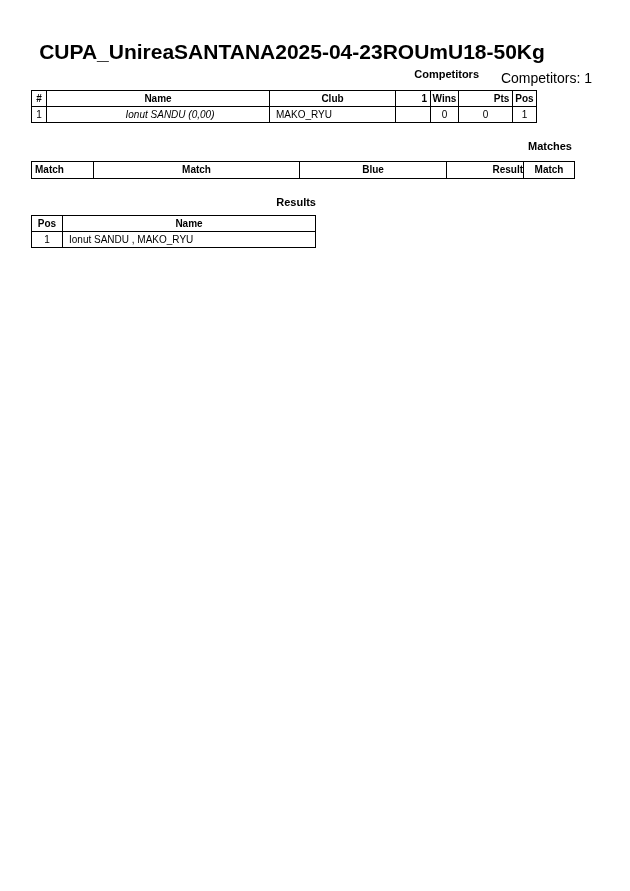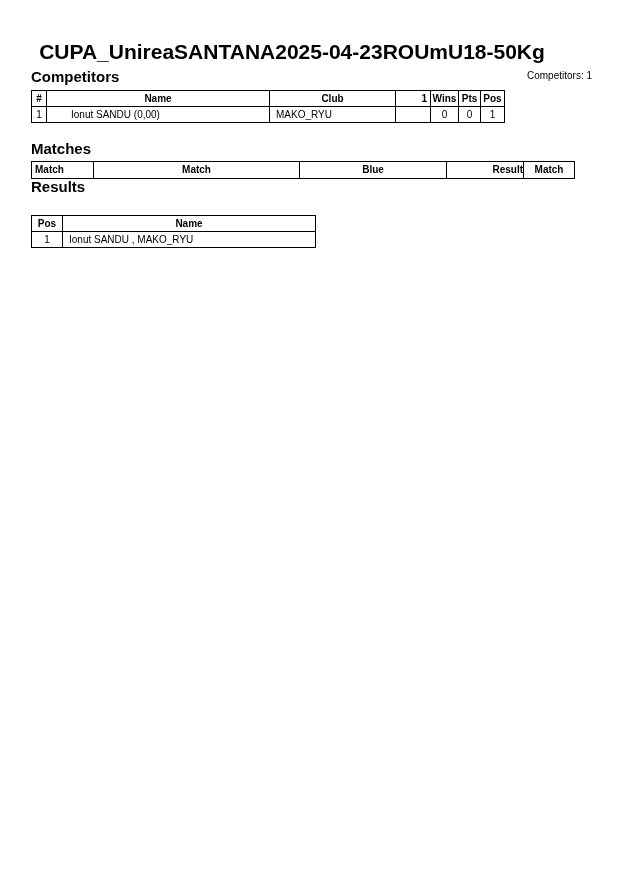--- a/index.html
+++ b/index.html
@@ -34,33 +34,33 @@
     letter-spacing: 0px;
     white-space: nowrap;
   }
   .title-row span { display: inline; }
   .title-gap-sm { display: inline-block; width: 7px; }
   .title-gap-lg { display: inline-block; width: 14px; }
 
   
   .section-heading {
     position: absolute;
-    font-size: 15px;
+    font-size: 11px;
     font-weight: bold;
-    text-align: left;
+    text-align: right;
   }
   .heading-competitors { left: 31px; top: 68px; width: 448px; }
   .heading-matches     { left: 31px; top: 140px; width: 541px; }
-  .heading-results     { left: 31px; top: 178px; width: 285px; }
+  .heading-results     { left: 31px; top: 196px; width: 285px; }
 
   .competitors-count {
     position: absolute;
     right: 38px;
     top: 70px;
-    font-size: 10px;
+    font-size: 14px;
     text-align: right;
     white-space: nowrap;
   }
 
   
   table.grid {
     position: absolute;
     border-collapse: collapse;
     font-size: 10px;
     background: #ffffff;
@@ -84,25 +84,25 @@
   
   #competitors-table {
     left: 31px;
     top: 90px;
   }
   #competitors-table th.col-num   { width: 14px;  text-align: center; }
   #competitors-table th.col-name  { width: 222px; text-align: center; }
   #competitors-table th.col-club  { width: 125px; text-align: center; }
   #competitors-table th.col-one   { width: 31px;  text-align: right; padding-right: 3px; }
   #competitors-table th.col-wins  { width: 27px;  text-align: center; }
-  #competitors-table th.col-pts   { width: 21px;  text-align: center; }
+  #competitors-table th.col-pts   { width: 21px;  text-align: center; padding-left: 32px; }
   #competitors-table th.col-pos   { width: 23px;  text-align: center; }
 
   #competitors-table td.c-num   { text-align: center; }
-  #competitors-table td.c-name  { text-align: left; padding-left: 24px; }
+  #competitors-table td.c-name  { text-align: center; padding-left: 24px; font-style: italic; }
   #competitors-table td.c-club  { text-align: left; padding-left: 6px; }
   #competitors-table td.c-blank { }
   #competitors-table td.c-wins,
   #competitors-table td.c-pts,
   #competitors-table td.c-pos { text-align: center; }
 
   
   #matches-table {
     left: 31px;
     top: 161px;

